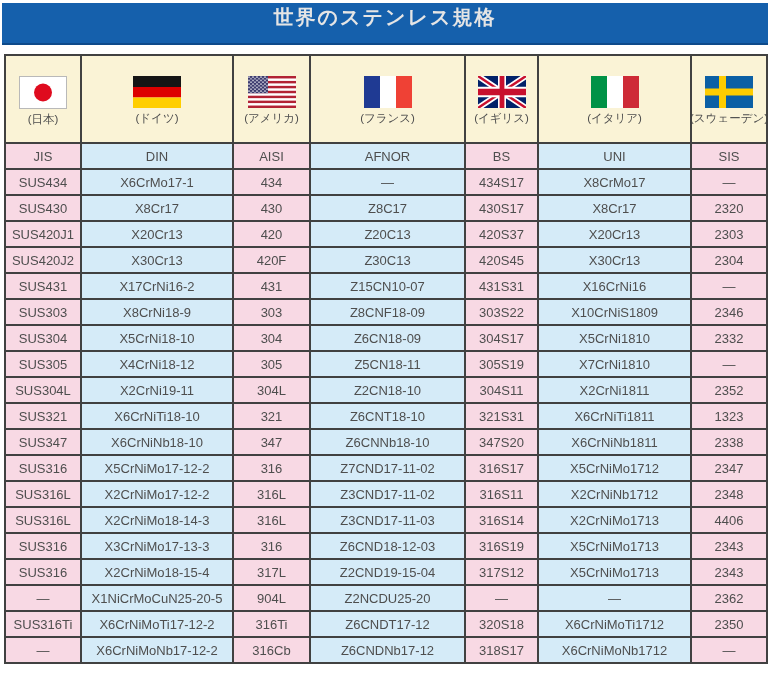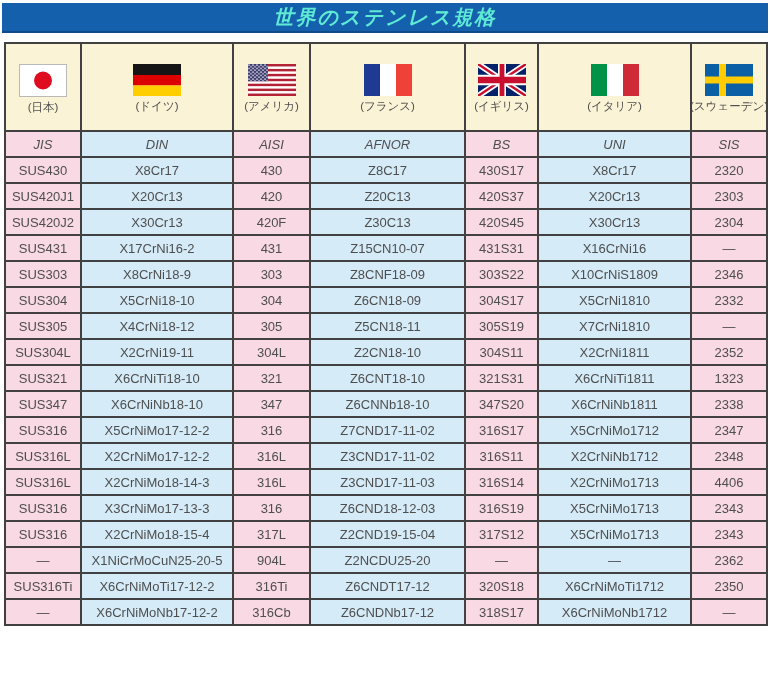--- a/index.html
+++ b/index.html
@@ -5,30 +5,29 @@
   * { margin: 0; padding: 0; box-sizing: border-box; }
   html, body { background: #ffffff; }
   body {
     width: 770px; height: 695px;
     font-family: "Liberation Sans", "DejaVu Sans", sans-serif;
     overflow: hidden;
   }
   .page { width: 770px; height: 695px; }
   .title-bar {
     margin: 3px 2px 0 2px;
-    height: 30px;
+    height: 42px;
     background: var(--title-bg, #1560AC);
     border-bottom: 2px solid var(--title-edge, #0E4A8A);
-    color: #5eead4;
+    color: #e5e5e5;
     font-size: 20px;
     font-weight: bold;
     text-align: center;
     line-height: 29px;
     letter-spacing: 2px;
-    font-style: italic;
   }
   table.standards {
     border-collapse: collapse;
     table-layout: fixed;
     width: 762px;
     margin: 9px 4px 0 4px;
     border: 2px solid var(--border, #414141);
   }
   table.standards td {
     border: 2px solid var(--border, #414141);
@@ -45,21 +44,21 @@
     background: var(--flag-bg, #FAF3D6);
     height: 88px;
     padding-top: 4px;
     vertical-align: middle;
   }
   .flag-wrap { display: flex; flex-direction: column; align-items: center; gap: 3px; }
   .flag-wrap svg { display: block; }
   .country-label { font-size: 11.5px; color: var(--text, #4E4E4E); letter-spacing: 0px; }
   td.pink { background: var(--pink, #F8D9E4); }
   td.blue { background: var(--blue, #D5EBF8); }
-  tr.code-row td { font-size: 13px; font-style: italic; }
+  tr.code-row td { font-size: 13px; }
 </style>
 </head>
 <body>
 
 <div class="page">
 
   <div class="title-bar">世界のステンレス規格</div>
 
   <table class="standards">
     <colgroup>
@@ -179,20 +178,29 @@
         <td class="blue">DIN</td>
         <td class="pink">AISI</td>
         <td class="blue">AFNOR</td>
         <td class="pink">BS</td>
         <td class="blue">UNI</td>
         <td class="pink">SIS</td>
       </tr>
     </thead>
     <tbody>
         <tr>
+          <td class="pink">SUS434</td>
+          <td class="blue">X6CrMo17-1</td>
+          <td class="pink">434</td>
+          <td class="blue">―</td>
+          <td class="pink">434S17</td>
+          <td class="blue">X8CrMo17</td>
+          <td class="pink">―</td>
+        </tr>
+        <tr>
           <td class="pink">SUS430</td>
           <td class="blue">X8Cr17</td>
           <td class="pink">430</td>
           <td class="blue">Z8C17</td>
           <td class="pink">430S17</td>
           <td class="blue">X8Cr17</td>
           <td class="pink">2320</td>
         </tr>
         <tr>
           <td class="pink">SUS420J1</td>

